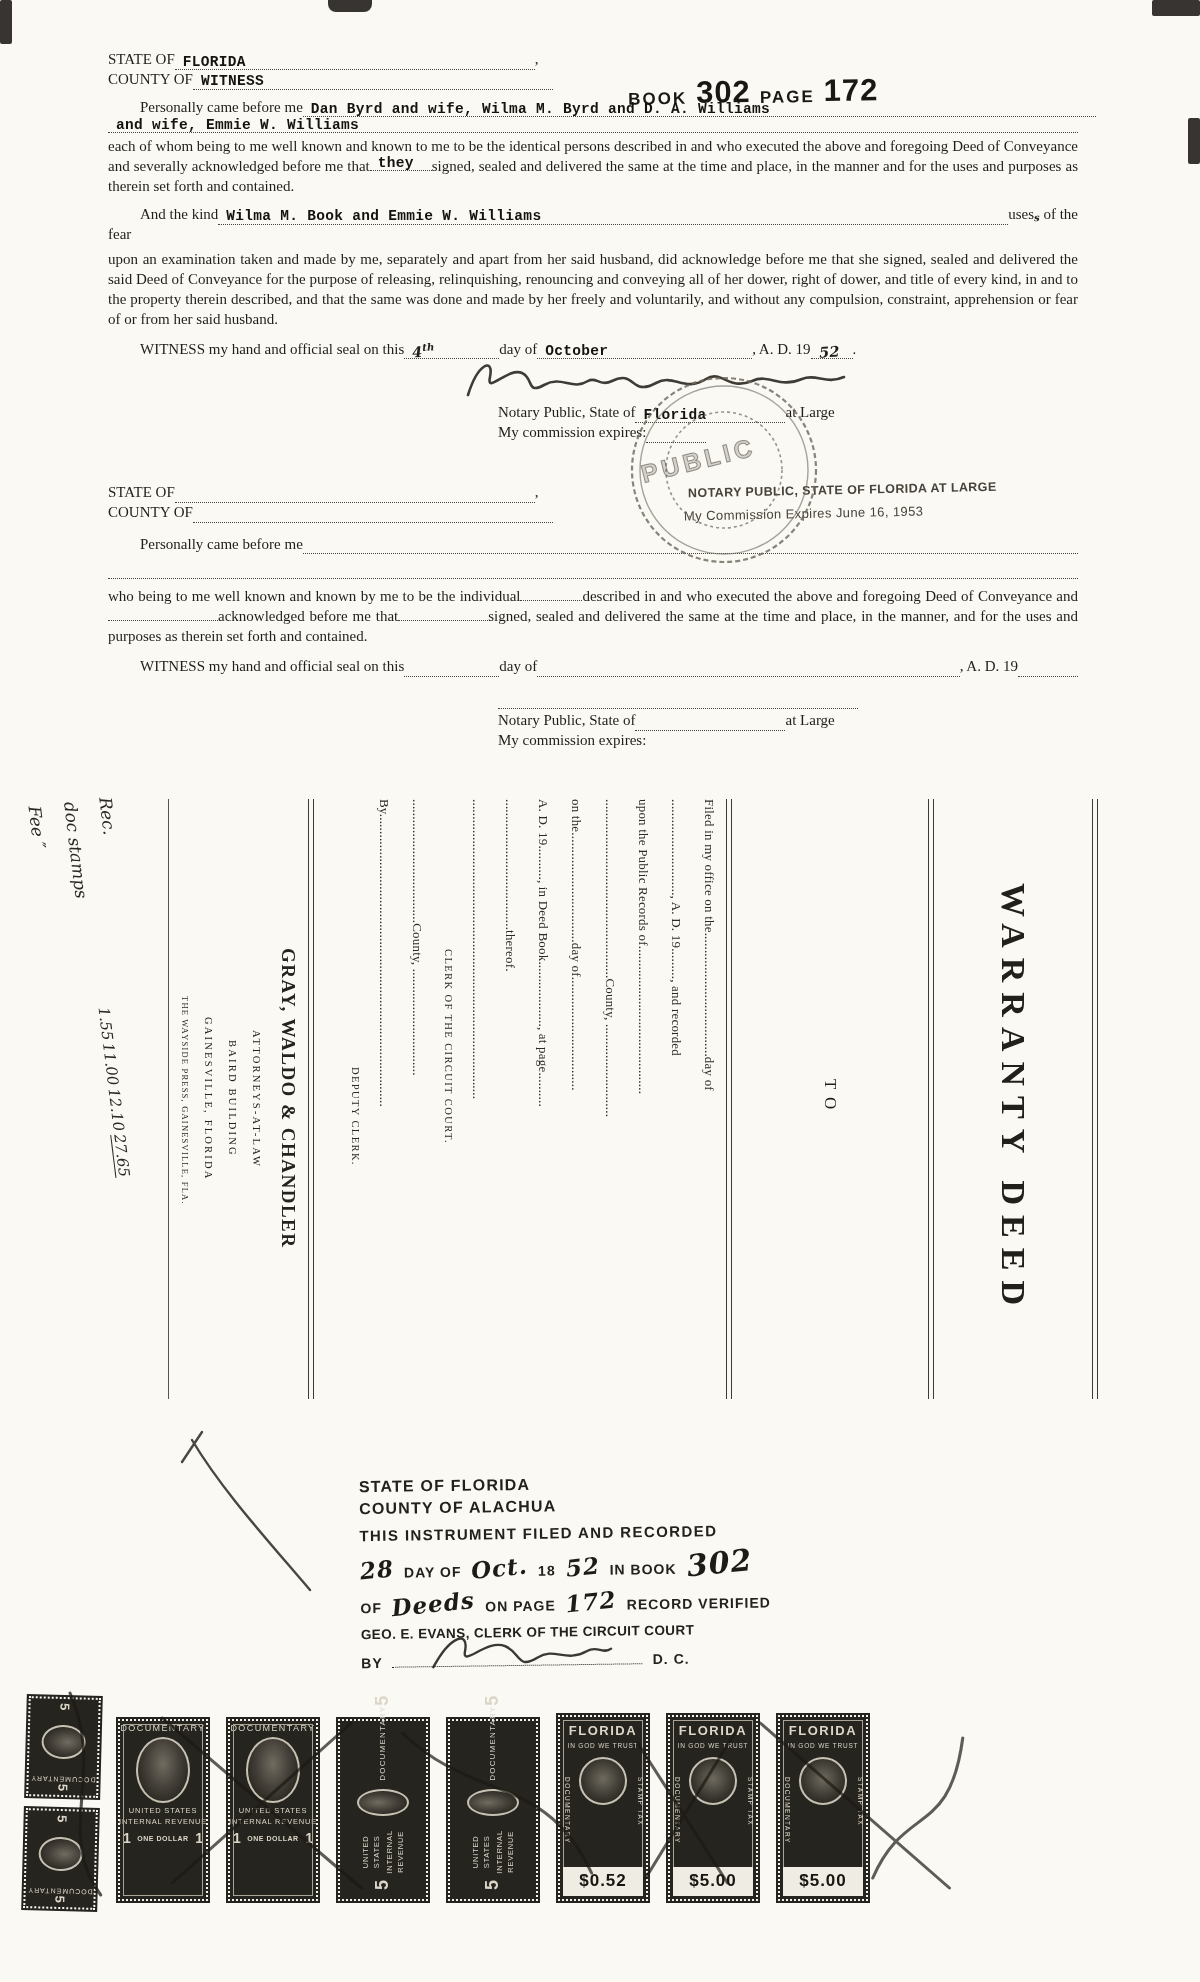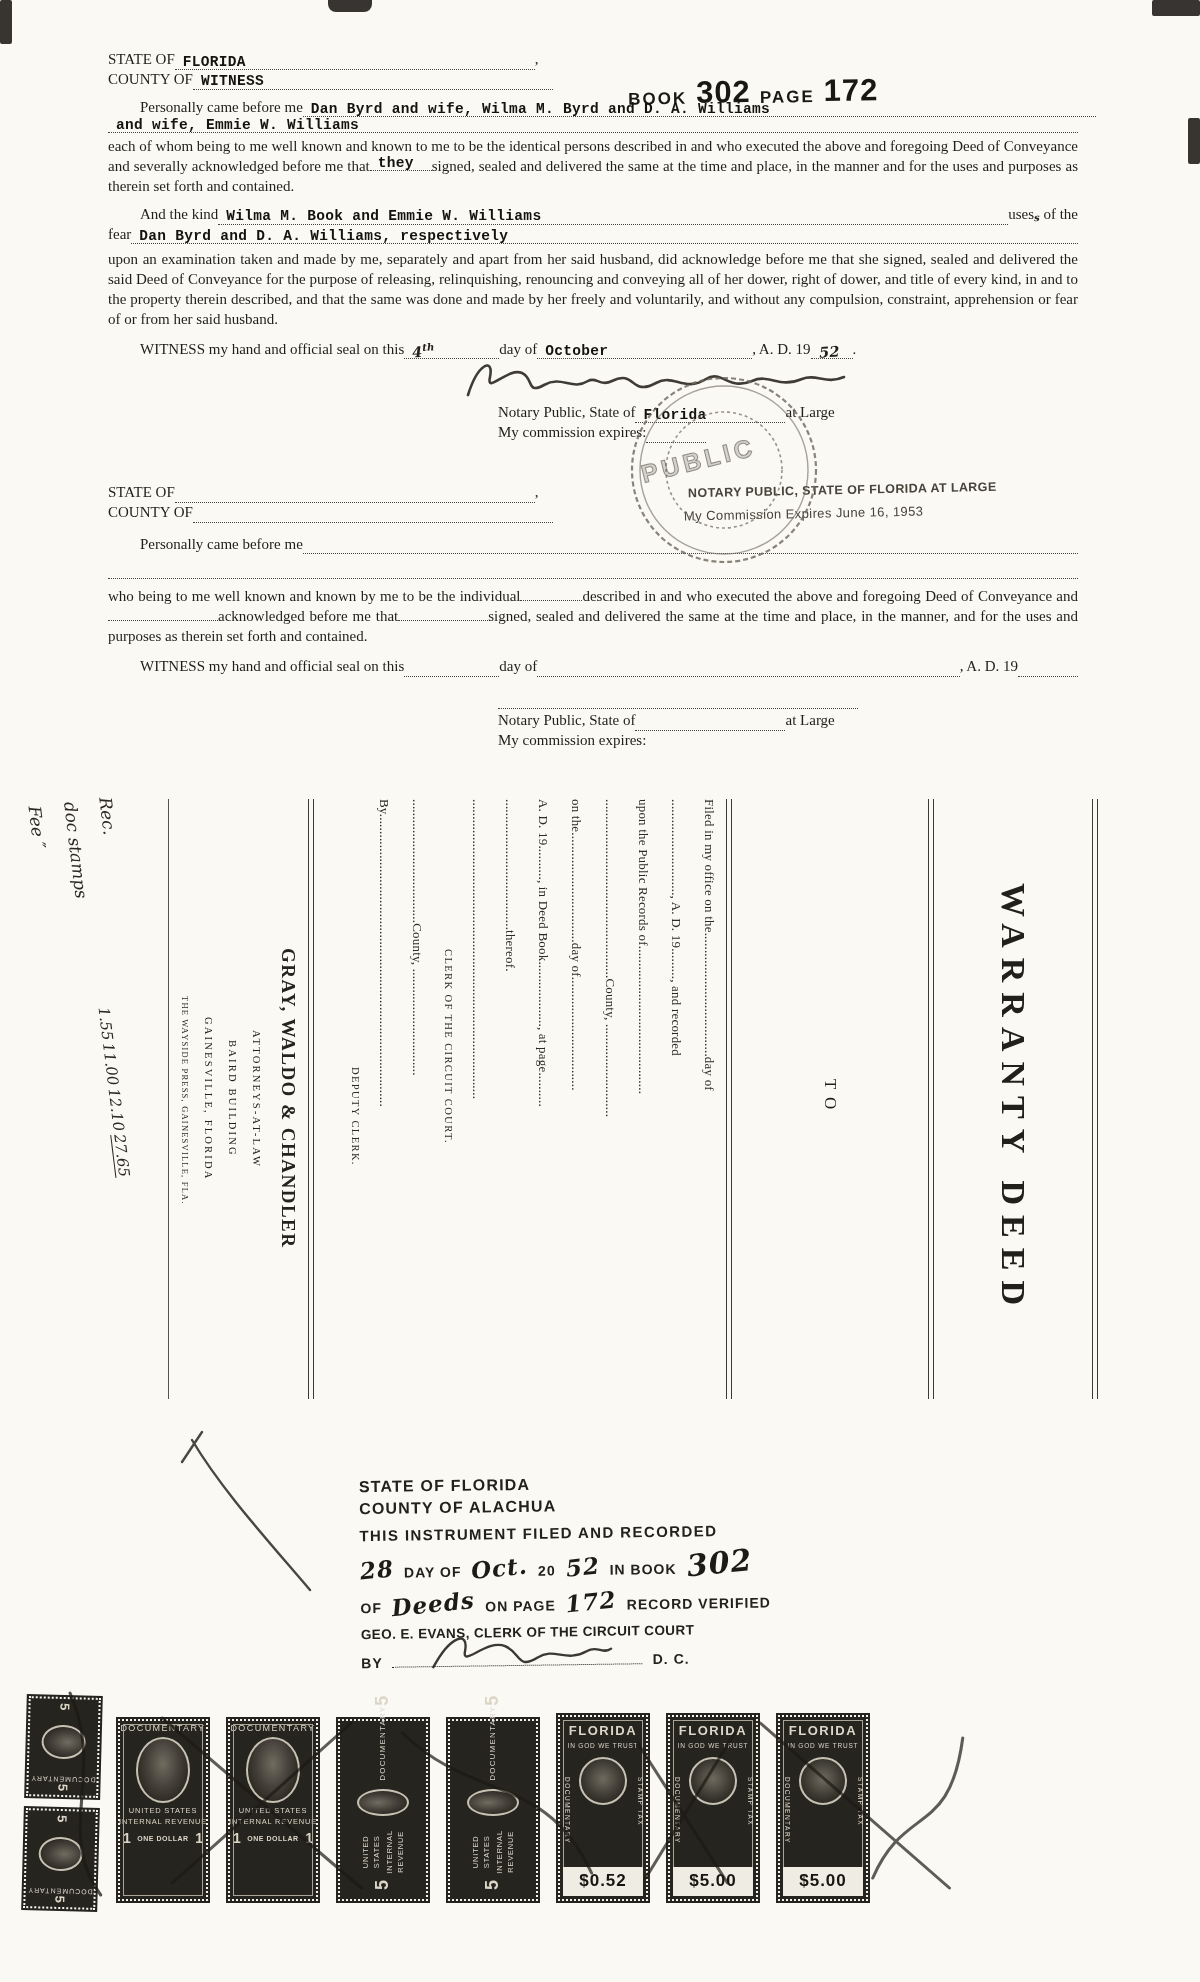--- a/index.html
+++ b/index.html
@@ -210,23 +210,20 @@
     <div class="fline mt8">
       <span class="indent"></span>
       <span>And the kind</span>
       <span class="blank grow">
         <span class="typed">Wilma M. Book and Emmie W. Williams</span>
       </span>
       <span>uses</span><span class="sup hw">s</span>&nbsp;<span>of the</span>
     </div>
     <div class="fline">
       <span>fear</span>
-      <span class="blank grow">
-        <span class="typed">Dan Byrd and D. A. Williams, respectively</span>
-      </span>
     </div>
 
     <p class="jpara mt6">upon an examination taken and made by me, separately and apart from her said husband, did acknowledge before me that she signed, sealed and delivered the said Deed of Conveyance for the purpose of releasing, relinquishing, renouncing and conveying all of her dower, right of dower, and title of every kind, in and to the property therein described, and that the same was done and made by her freely and voluntarily, and without any compulsion, constraint, apprehension or fear of or from her said husband.</p>
 
     <div class="fline mt10">
       <span class="indent"></span>
       <span>WITNESS my hand and official seal on this</span>
       <span class="blank w95">
         <span class="typed hw" style="font-family:'DejaVu Serif',serif"><span>4</span><span class="sup">th</span></span>
       </span>
@@ -374,21 +371,21 @@
   </svg>
 
   <section class="recstamp">
     <div class="rs-l">STATE OF FLORIDA</div>
     <div class="rs-l">COUNTY OF ALACHUA</div>
     <div class="rs-3">THIS INSTRUMENT FILED AND RECORDED</div>
     <div class="rs-row">
       <span class="rs-hw">28</span>
       <span>DAY OF</span>
       <span class="rs-hw">Oct.</span>
-      <span>20</span>
+      <span>18</span>
       <span class="rs-hw">52</span>
       <span>IN BOOK</span>
       <span class="rs-hw big">302</span>
     </div>
     <div class="rs-row">
       <span>OF</span>
       <span class="rs-hw">Deeds</span>
       <span>ON PAGE</span>
       <span class="rs-hw">172</span>
       <span>RECORD VERIFIED</span>

